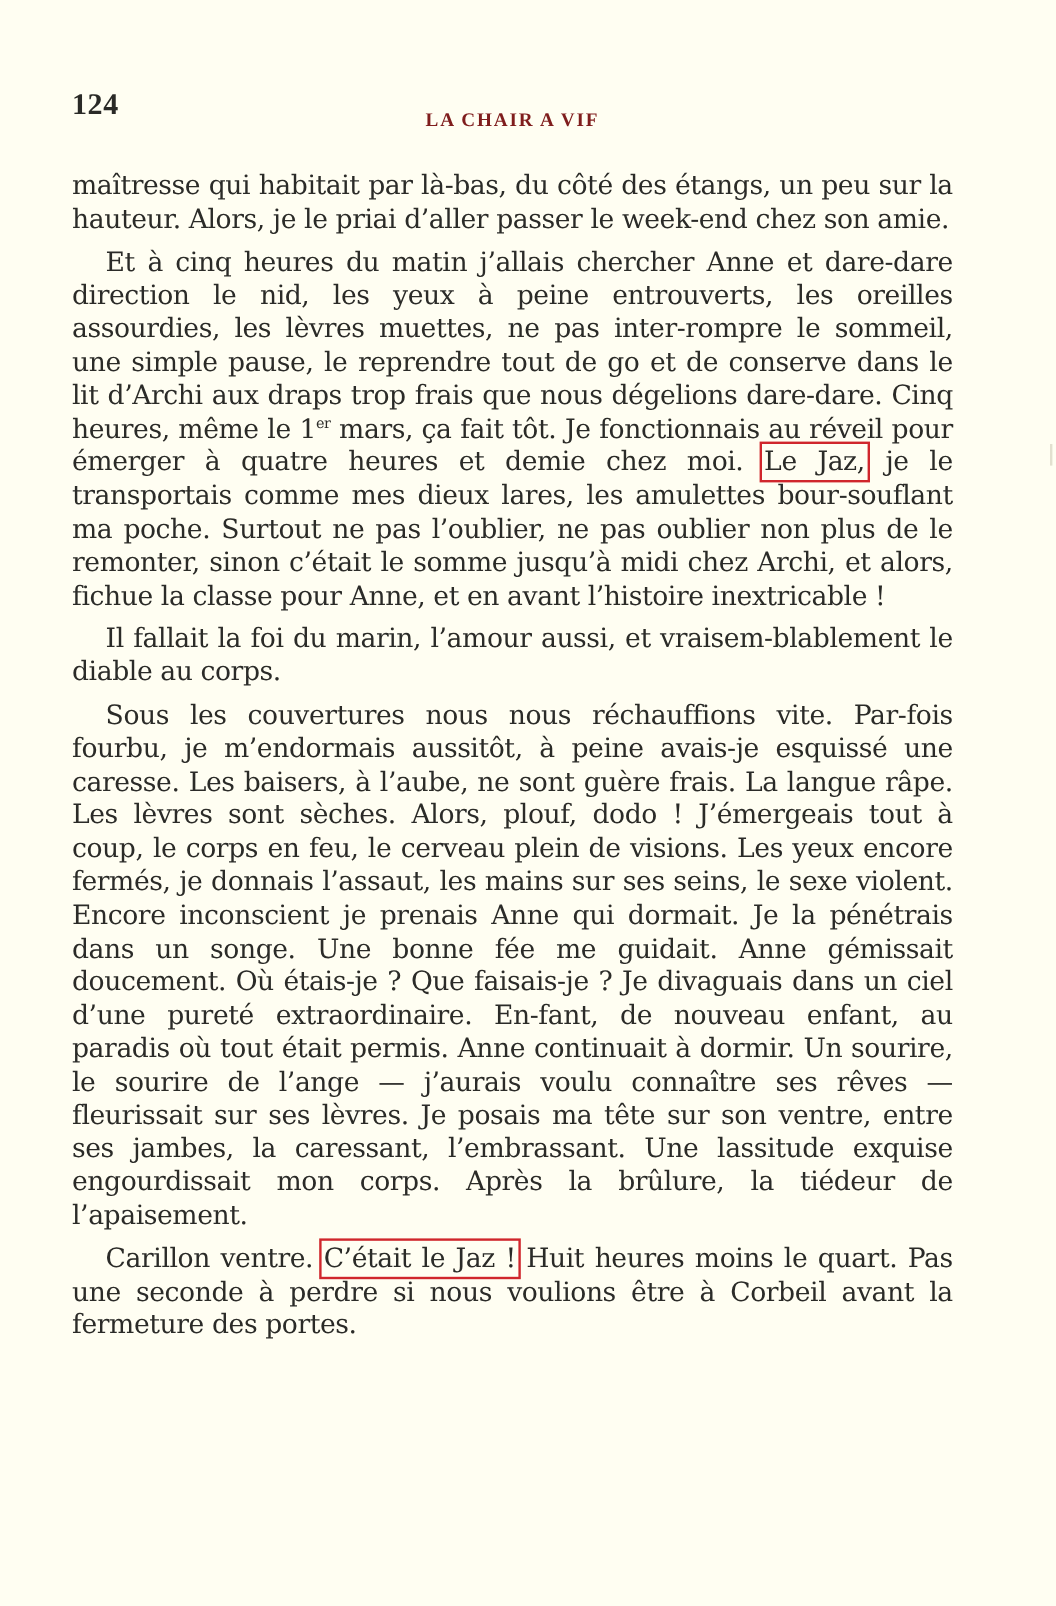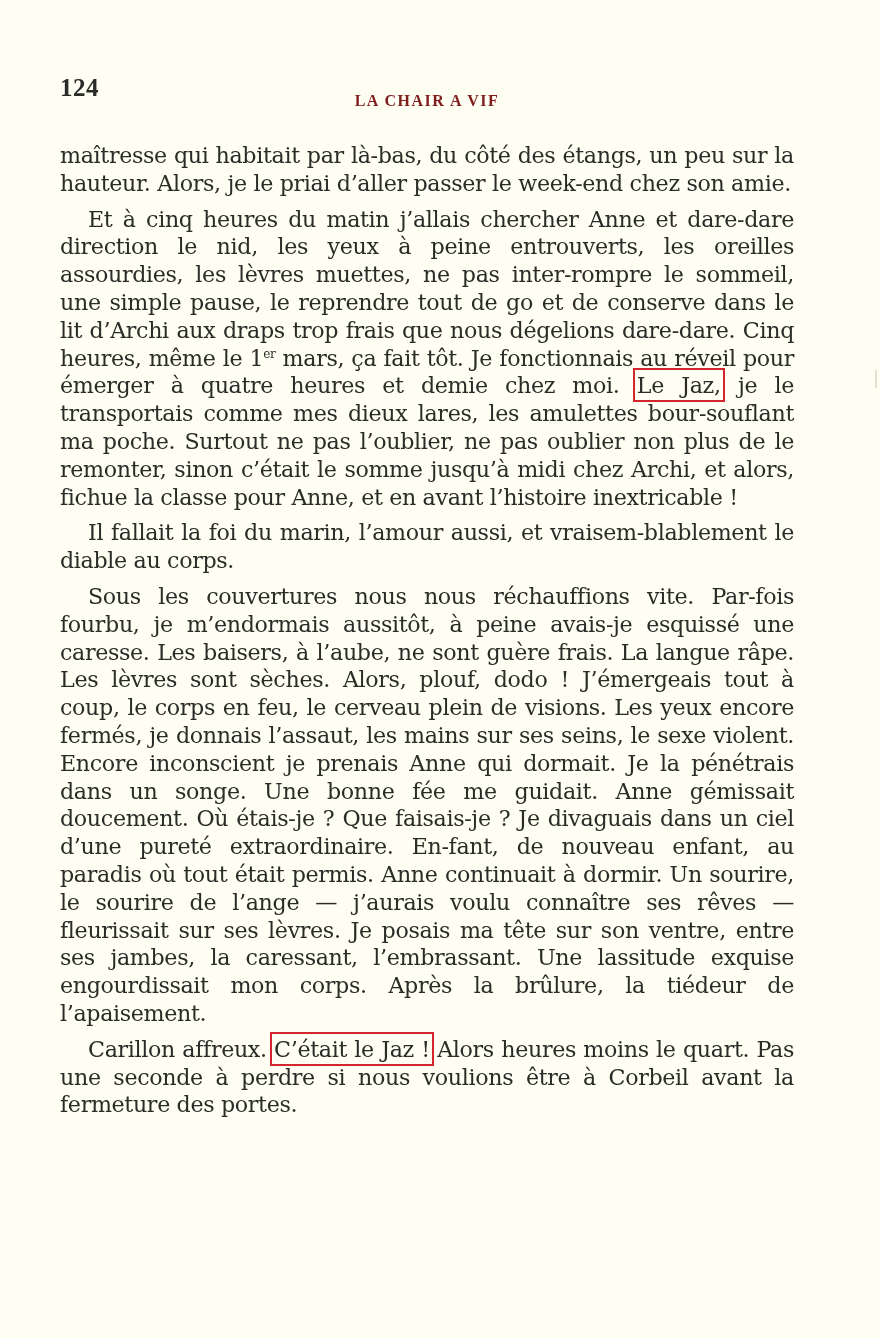--- a/index.html
+++ b/index.html
@@ -96,18 +96,18 @@
 
   <div class="body-text">
     <p class="para"><span>maîtresse qui habitait par là-bas, du côté des étangs, un peu sur la hauteur. Alors, je le priai d’aller passer le week-end chez son amie.</span></p>
 
     <p class="para indent"><span>Et à cinq heures du matin j’allais chercher Anne et dare-dare direction le nid, les yeux à peine entrouverts, les oreilles assourdies, les lèvres muettes, ne pas inter-rompre le sommeil, une simple pause, le reprendre tout de go et de conserve dans le lit d’Archi aux draps trop frais que nous dégelions dare-dare. Cinq heures, même le 1</span><sup>er</sup><span> mars, ça fait tôt. Je fonctionnais au réveil pour émerger à quatre heures et demie chez moi. </span><span class="hl">Le Jaz,</span><span> je le transportais comme mes dieux lares, les amulettes bour-souflant ma poche. Surtout ne pas l’oublier, ne pas oublier non plus de le remonter, sinon c’était le somme jusqu’à midi chez Archi, et alors, fichue la classe pour Anne, et en avant l’histoire inextricable !</span></p>
 
     <p class="para indent"><span>Il fallait la foi du marin, l’amour aussi, et vraisem-blablement le diable au corps.</span></p>
 
     <p class="para indent"><span>Sous les couvertures nous nous réchauffions vite. Par-fois fourbu, je m’endormais aussitôt, à peine avais-je esquissé une caresse. Les baisers, à l’aube, ne sont guère frais. La langue râpe. Les lèvres sont sèches. Alors, plouf, dodo ! J’émergeais tout à coup, le corps en feu, le cerveau plein de visions. Les yeux encore fermés, je donnais l’assaut, les mains sur ses seins, le sexe violent. Encore inconscient je prenais Anne qui dormait. Je la pénétrais dans un songe. Une bonne fée me guidait. Anne gémissait doucement. Où étais-je ? Que faisais-je ? Je divaguais dans un ciel d’une pureté extraordinaire. En-fant, de nouveau enfant, au paradis où tout était permis. Anne continuait à dormir. Un sourire, le sourire de l’ange — j’aurais voulu connaître ses rêves — fleurissait sur ses lèvres. Je posais ma tête sur son ventre, entre ses jambes, la caressant, l’embrassant. Une lassitude exquise engourdissait mon corps. Après la brûlure, la tiédeur de l’apaisement.</span></p>
 
-    <p class="para indent"><span>Carillon affreux. </span><span class="hl">C’était le Jaz !</span><span> Alors heures moins le quart. Pas une seconde à perdre si nous voulions être à Corbeil avant la fermeture des portes.</span></p>
+    <p class="para indent"><span>Carillon ventre. </span><span class="hl">C’était le Jaz !</span><span> Huit heures moins le quart. Pas une seconde à perdre si nous voulions être à Corbeil avant la fermeture des portes.</span></p>
 
   </div>
 </div>
 
 <div class="scan-mark"></div>
 
 </body></html>

